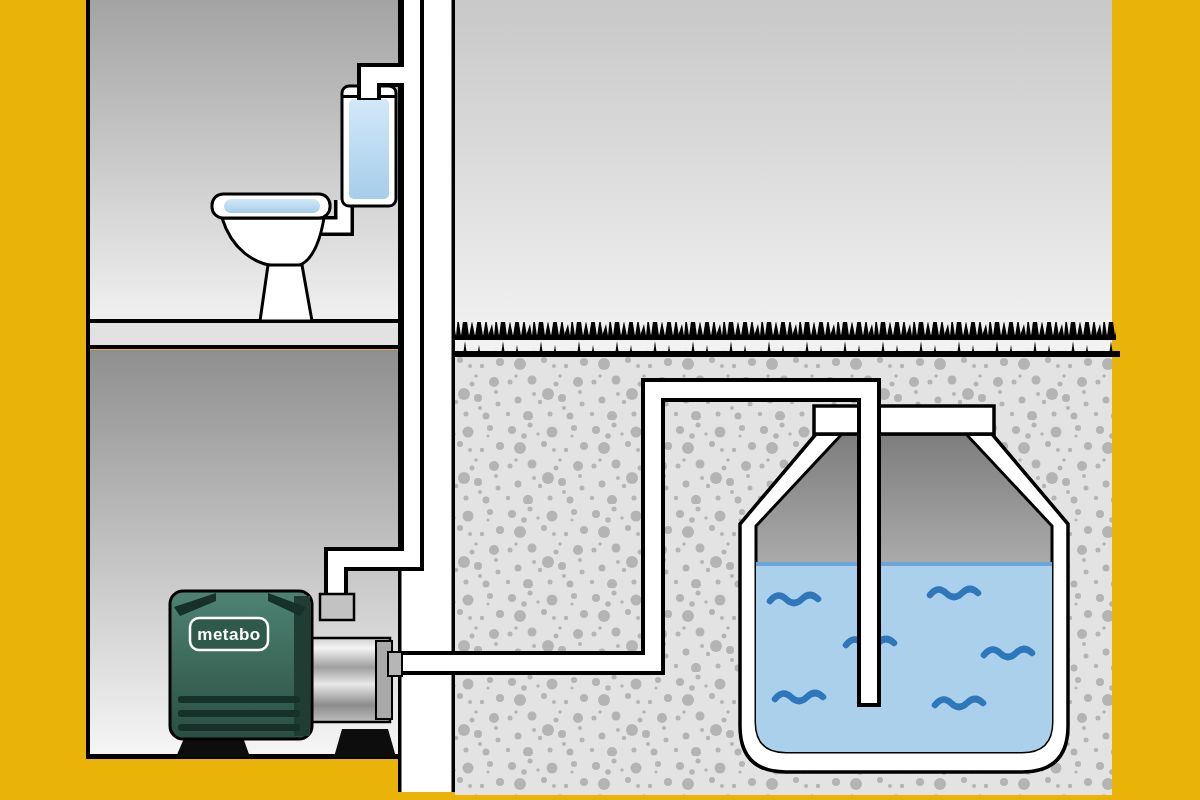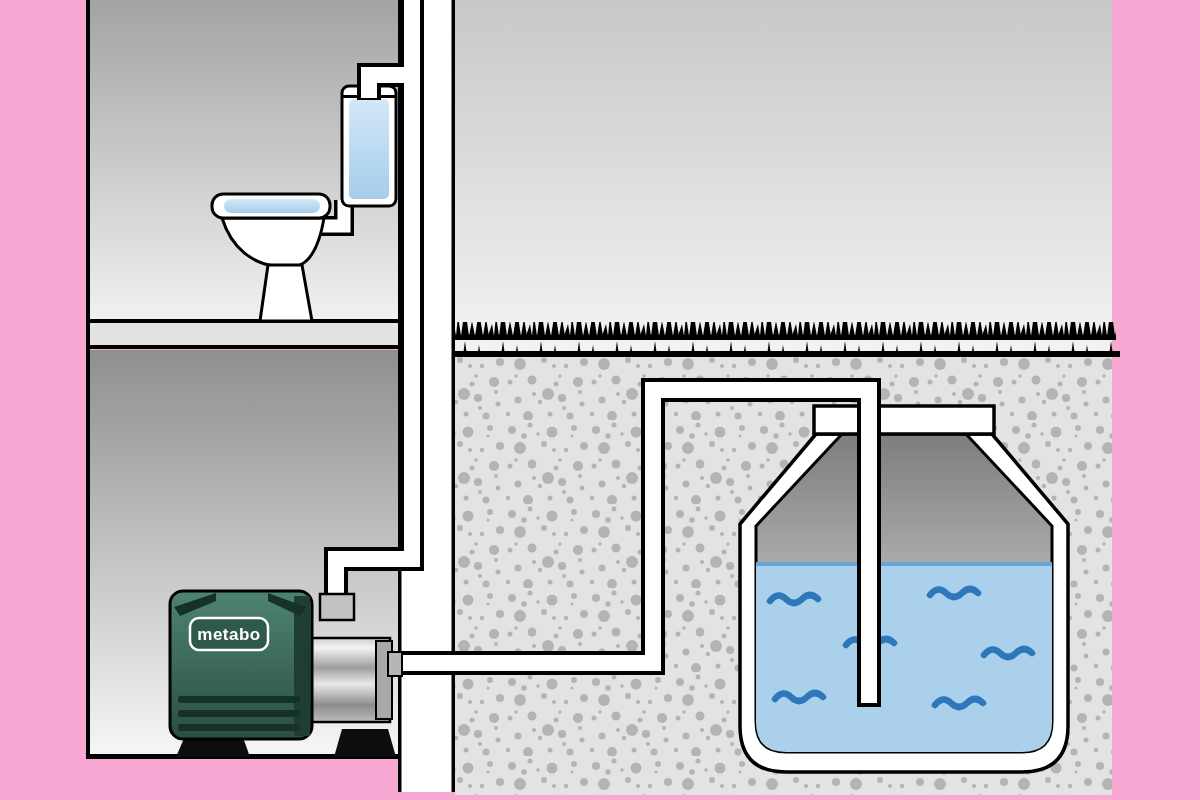--- a/index.html
+++ b/index.html
@@ -1,17 +1,17 @@
 <!DOCTYPE html>
 <html><head>
 <meta charset="utf-8">
 <style>
   html,body{margin:0;padding:0;background:#ffffff;}
   body{font-family:"Liberation Sans", sans-serif;}
-  .stage{position:relative;width:1200px;height:800px;background:#f9a8d4;overflow:hidden;}
+  .stage{position:relative;width:1200px;height:800px;background:#eab308;overflow:hidden;}
   svg{display:block;}
   .brand-text{font-family:"Liberation Sans", sans-serif;font-weight:bold;font-size:17px;letter-spacing:.5px;}
 </style>
 </head>
 <body>
 
 <div class="stage">
 <svg width="1200" height="800" viewBox="0 0 1200 800">
   <defs>
     <linearGradient id="gUp" x1="0" y1="0" x2="0" y2="1">

